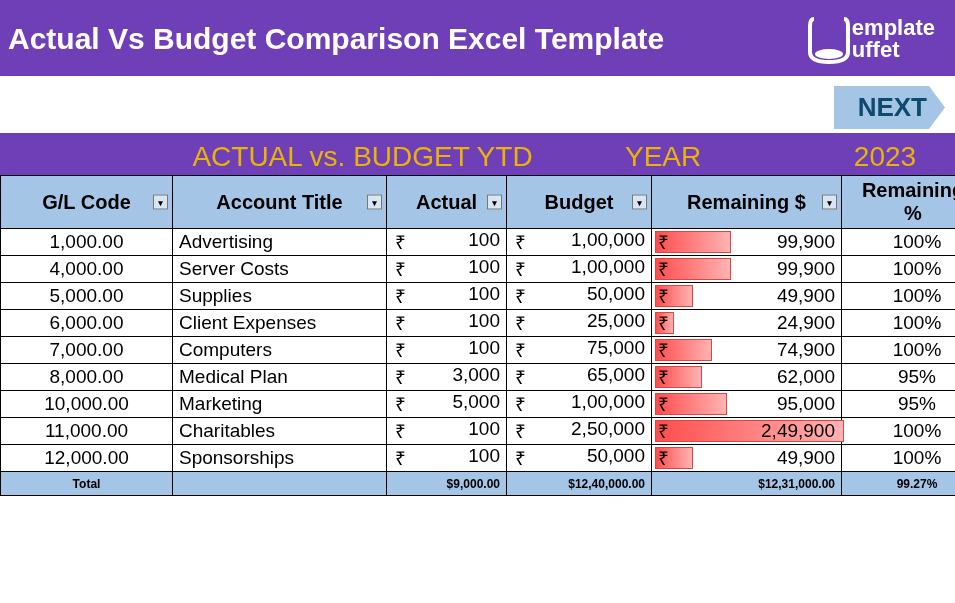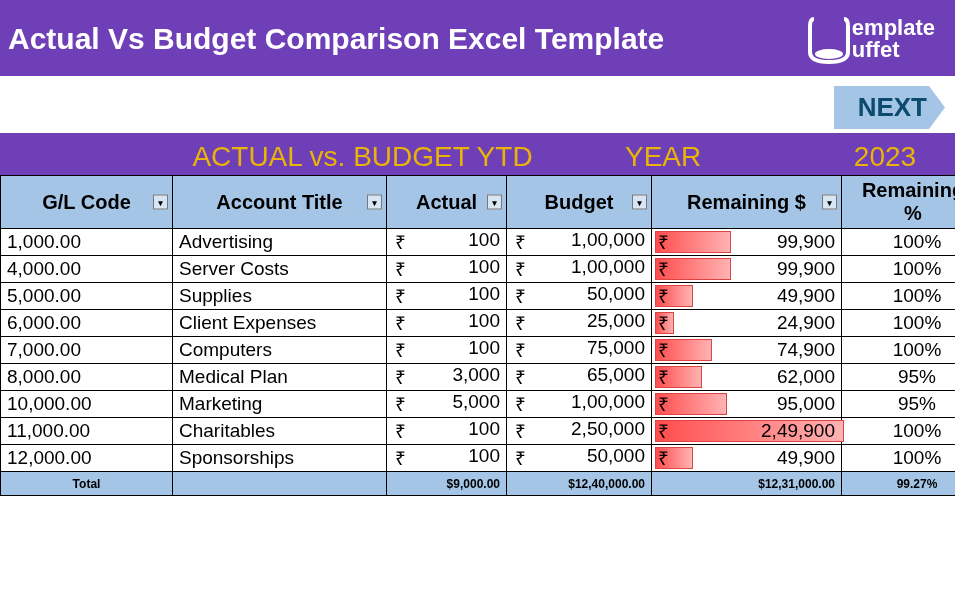--- a/index.html
+++ b/index.html
@@ -43,21 +43,21 @@
     border: 1px solid #000; padding: 3px 10px; position: relative;
   }
   .col-header .filter {
     position: absolute; right: 4px; top: 50%; transform: translateY(-50%);
     width: 15px; height: 15px; border: 1px solid #777;
     display: flex; align-items: center; justify-content: center;
     font-size: 9px; background: #d8e5f2;
   }
   
   td { border: 1px solid #000; font-size: 19px; padding: 0 6px; height: 24px; }
-  .c1 { width: 172px; text-align: left; }
+  .c1 { width: 172px; text-align: center; }
   .c2 { width: 185px; text-align: left; margin-left: 32px; }
   .c3 { width: 120px; }
   .c4 { width: 145px; }
   .c5 { width: 190px; }
   .c6 { width: 143px; text-align: center; padding-left: 14px; }
   
   .money { display: flex; justify-content: space-between; width: 100%; }
   .money .sym { padding-left: 2px; }
   .money .val { text-align: right; }
   

